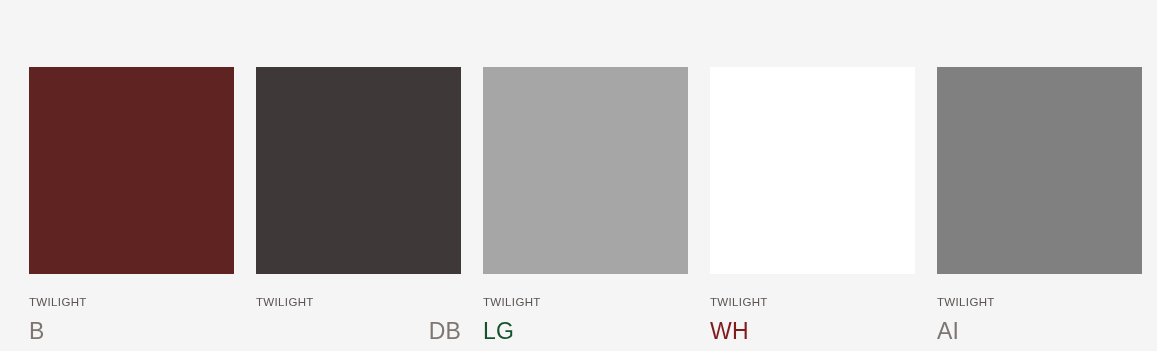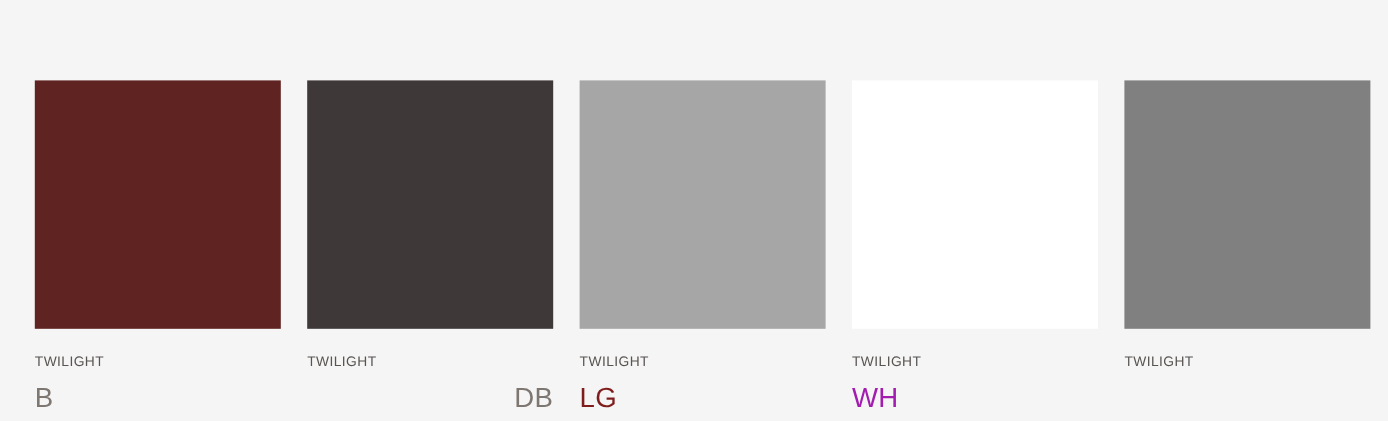--- a/index.html
+++ b/index.html
@@ -82,32 +82,33 @@
     <div class="swatch-meta">
       <div class="swatch-family" style="color: rgb(89, 84, 81);">TWILIGHT</div>
       <div class="swatch-code" style="color: rgb(126, 118, 113); text-align: right;">DB</div>
     </div>
   </div>
 
   <div class="swatch-card">
     <div class="swatch-chip" style="background-color: rgb(166, 166, 166);"></div>
     <div class="swatch-meta">
       <div class="swatch-family" style="color: rgb(89, 84, 81);">TWILIGHT</div>
-      <div class="swatch-code" style="color: #7f1d1d;">LG</div>
+      <div class="swatch-code" style="color: #14532d;">LG</div>
     </div>
   </div>
 
   <div class="swatch-card">
     <div class="swatch-chip" style="background-color: rgb(255, 255, 255);"></div>
     <div class="swatch-meta">
       <div class="swatch-family" style="color: rgb(89, 84, 81);">TWILIGHT</div>
-      <div class="swatch-code" style="color: #a21caf;">WH</div>
+      <div class="swatch-code" style="color: #7f1d1d;">WH</div>
     </div>
   </div>
 
   <div class="swatch-card">
     <div class="swatch-chip" style="background-color: rgb(128, 128, 128);"></div>
     <div class="swatch-meta">
       <div class="swatch-family" style="color: rgb(89, 84, 81);">TWILIGHT</div>
+      <div class="swatch-code" style="color: rgb(126, 118, 113);">AI</div>
     </div>
   </div>
 
 </div>
 
 </body></html>

